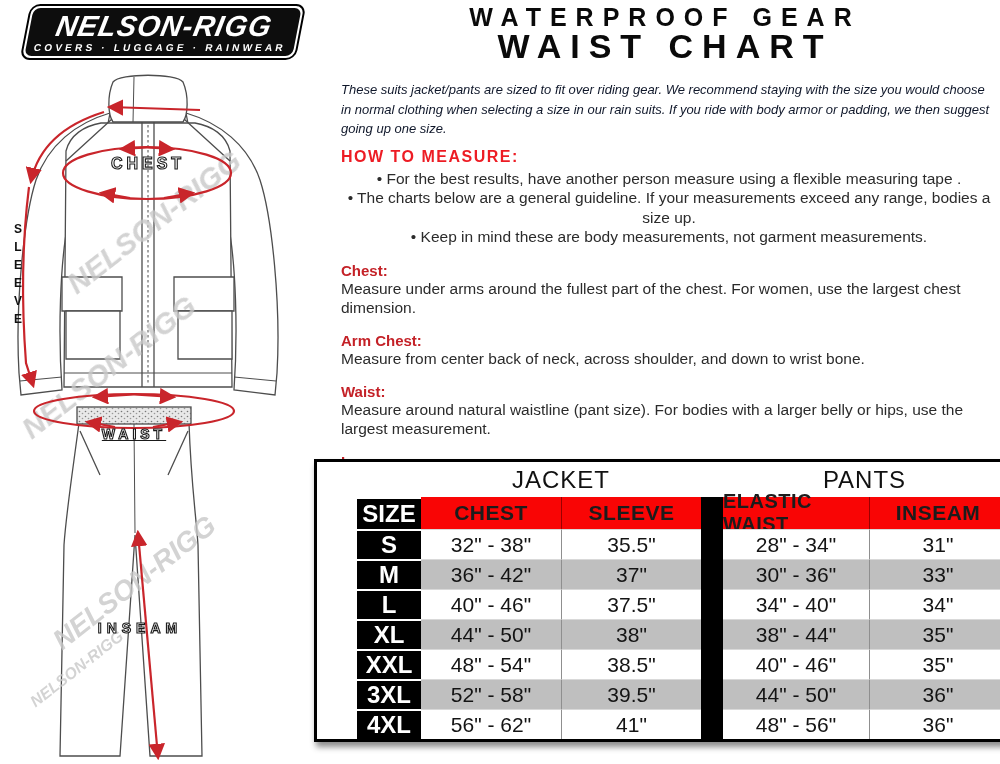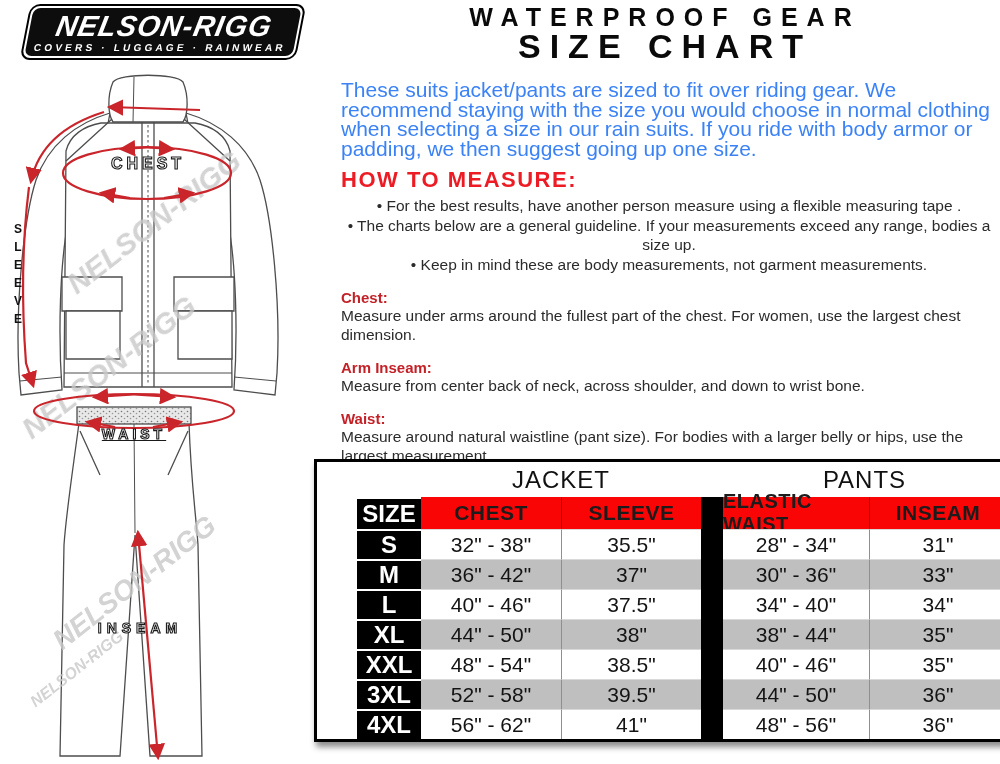--- a/index.html
+++ b/index.html
@@ -27,23 +27,23 @@
   }
   
   .main-title{
     position:absolute;left:335px;top:3px;width:660px;text-align:center;
     font-weight:800;color:#0a0a0a;line-height:29px;
   }
   .main-title .t1{font-size:25px;letter-spacing:9px;white-space:nowrap;}
   .main-title .t2{font-size:34px;letter-spacing:9px;white-space:nowrap;}
   
   .right-col{position:absolute;left:341px;top:80px;width:656px;}
-  .intro{font-size:21px;line-height:19.5px;color:#3b82f6;}
+  .intro{font-size:13px;line-height:19.5px;color:#0f172a;font-style:italic;}
   .htm-heading{
-    color:#ed1c24;font-weight:bold;font-size:22px;letter-spacing:1.5px;
+    color:#ed1c24;font-weight:bold;font-size:16px;letter-spacing:1.5px;
     margin-top:9px;margin-bottom:3px;white-space:nowrap;
   }
   .bullet{font-size:15.5px;line-height:19.5px;color:#2b2b2b;text-align:center;}
   .section{margin-top:15px;}
   .section .label{color:#c42127;font-weight:bold;font-size:15px;line-height:17px;}
   .section .text{font-size:15.5px;line-height:19px;color:#2b2b2b;width:662px;}
   
   .hollow{
     position:absolute;text-align:center;font-weight:bold;color:#222;
     -webkit-text-fill-color:#fff;-webkit-text-stroke:1.1px #1a1a1a;
@@ -97,21 +97,21 @@
 
 <div class="logo-outer">
   <div class="logo-inner">
     <div class="logo-brand">NELSON-RIGG</div>
     <div class="logo-tag">COVERS · LUGGAGE · RAINWEAR</div>
   </div>
 </div>
 
 <div class="main-title">
   <div class="t1">WATERPROOF GEAR</div>
-  <div class="t2">SIZE CHART</div>
+  <div class="t2">WAIST CHART</div>
 </div>
 
 <svg class="artwork" width="335" height="699" viewBox="0 0 335 699">
   <defs>
     <marker id="ah" viewBox="0 0 10 10" refX="8" refY="5" markerWidth="7.5" markerHeight="7.5" orient="auto-start-reverse">
       <path d="M0,0 L10,5 L0,10 Z" fill="#c9252b"></path>
     </marker>
     <pattern id="stipple" width="6" height="5" patternUnits="userSpaceOnUse">
       <rect width="6" height="5" fill="#e8e8e8"></rect>
       <circle cx="1.5" cy="1.5" r="0.8" fill="#777"></circle>
@@ -195,21 +195,21 @@
   <div class="htm-heading">HOW TO MEASURE:</div>
   <div class="bullet">• For the best results, have another person measure using a flexible measuring tape .</div>
   <div class="bullet">• The charts below are a general guideline. If your measurements exceed any range, bodies a size up.</div>
   <div class="bullet">• Keep in mind these are body measurements, not garment measurements.</div>
 
   <div class="section">
     <div class="label">Chest:</div>
     <div class="text">Measure under arms around the fullest part of the chest. For women, use the largest chest dimension.</div>
   </div>
   <div class="section">
-    <div class="label">Arm Inseam:</div>
+    <div class="label">Arm Chest:</div>
     <div class="text">Measure from center back of neck, across shoulder, and down to wrist bone.</div>
   </div>
   <div class="section">
     <div class="label">Waist:</div>
     <div class="text">Measure around natural waistline (pant size). For bodies with a larger belly or hips, use the largest measurement.</div>
   </div>
   <div class="section">
     <div class="label">Inseam:</div>
     <div class="text">Measure from bottom of crotch to one inch above the floor.</div>
   </div>

